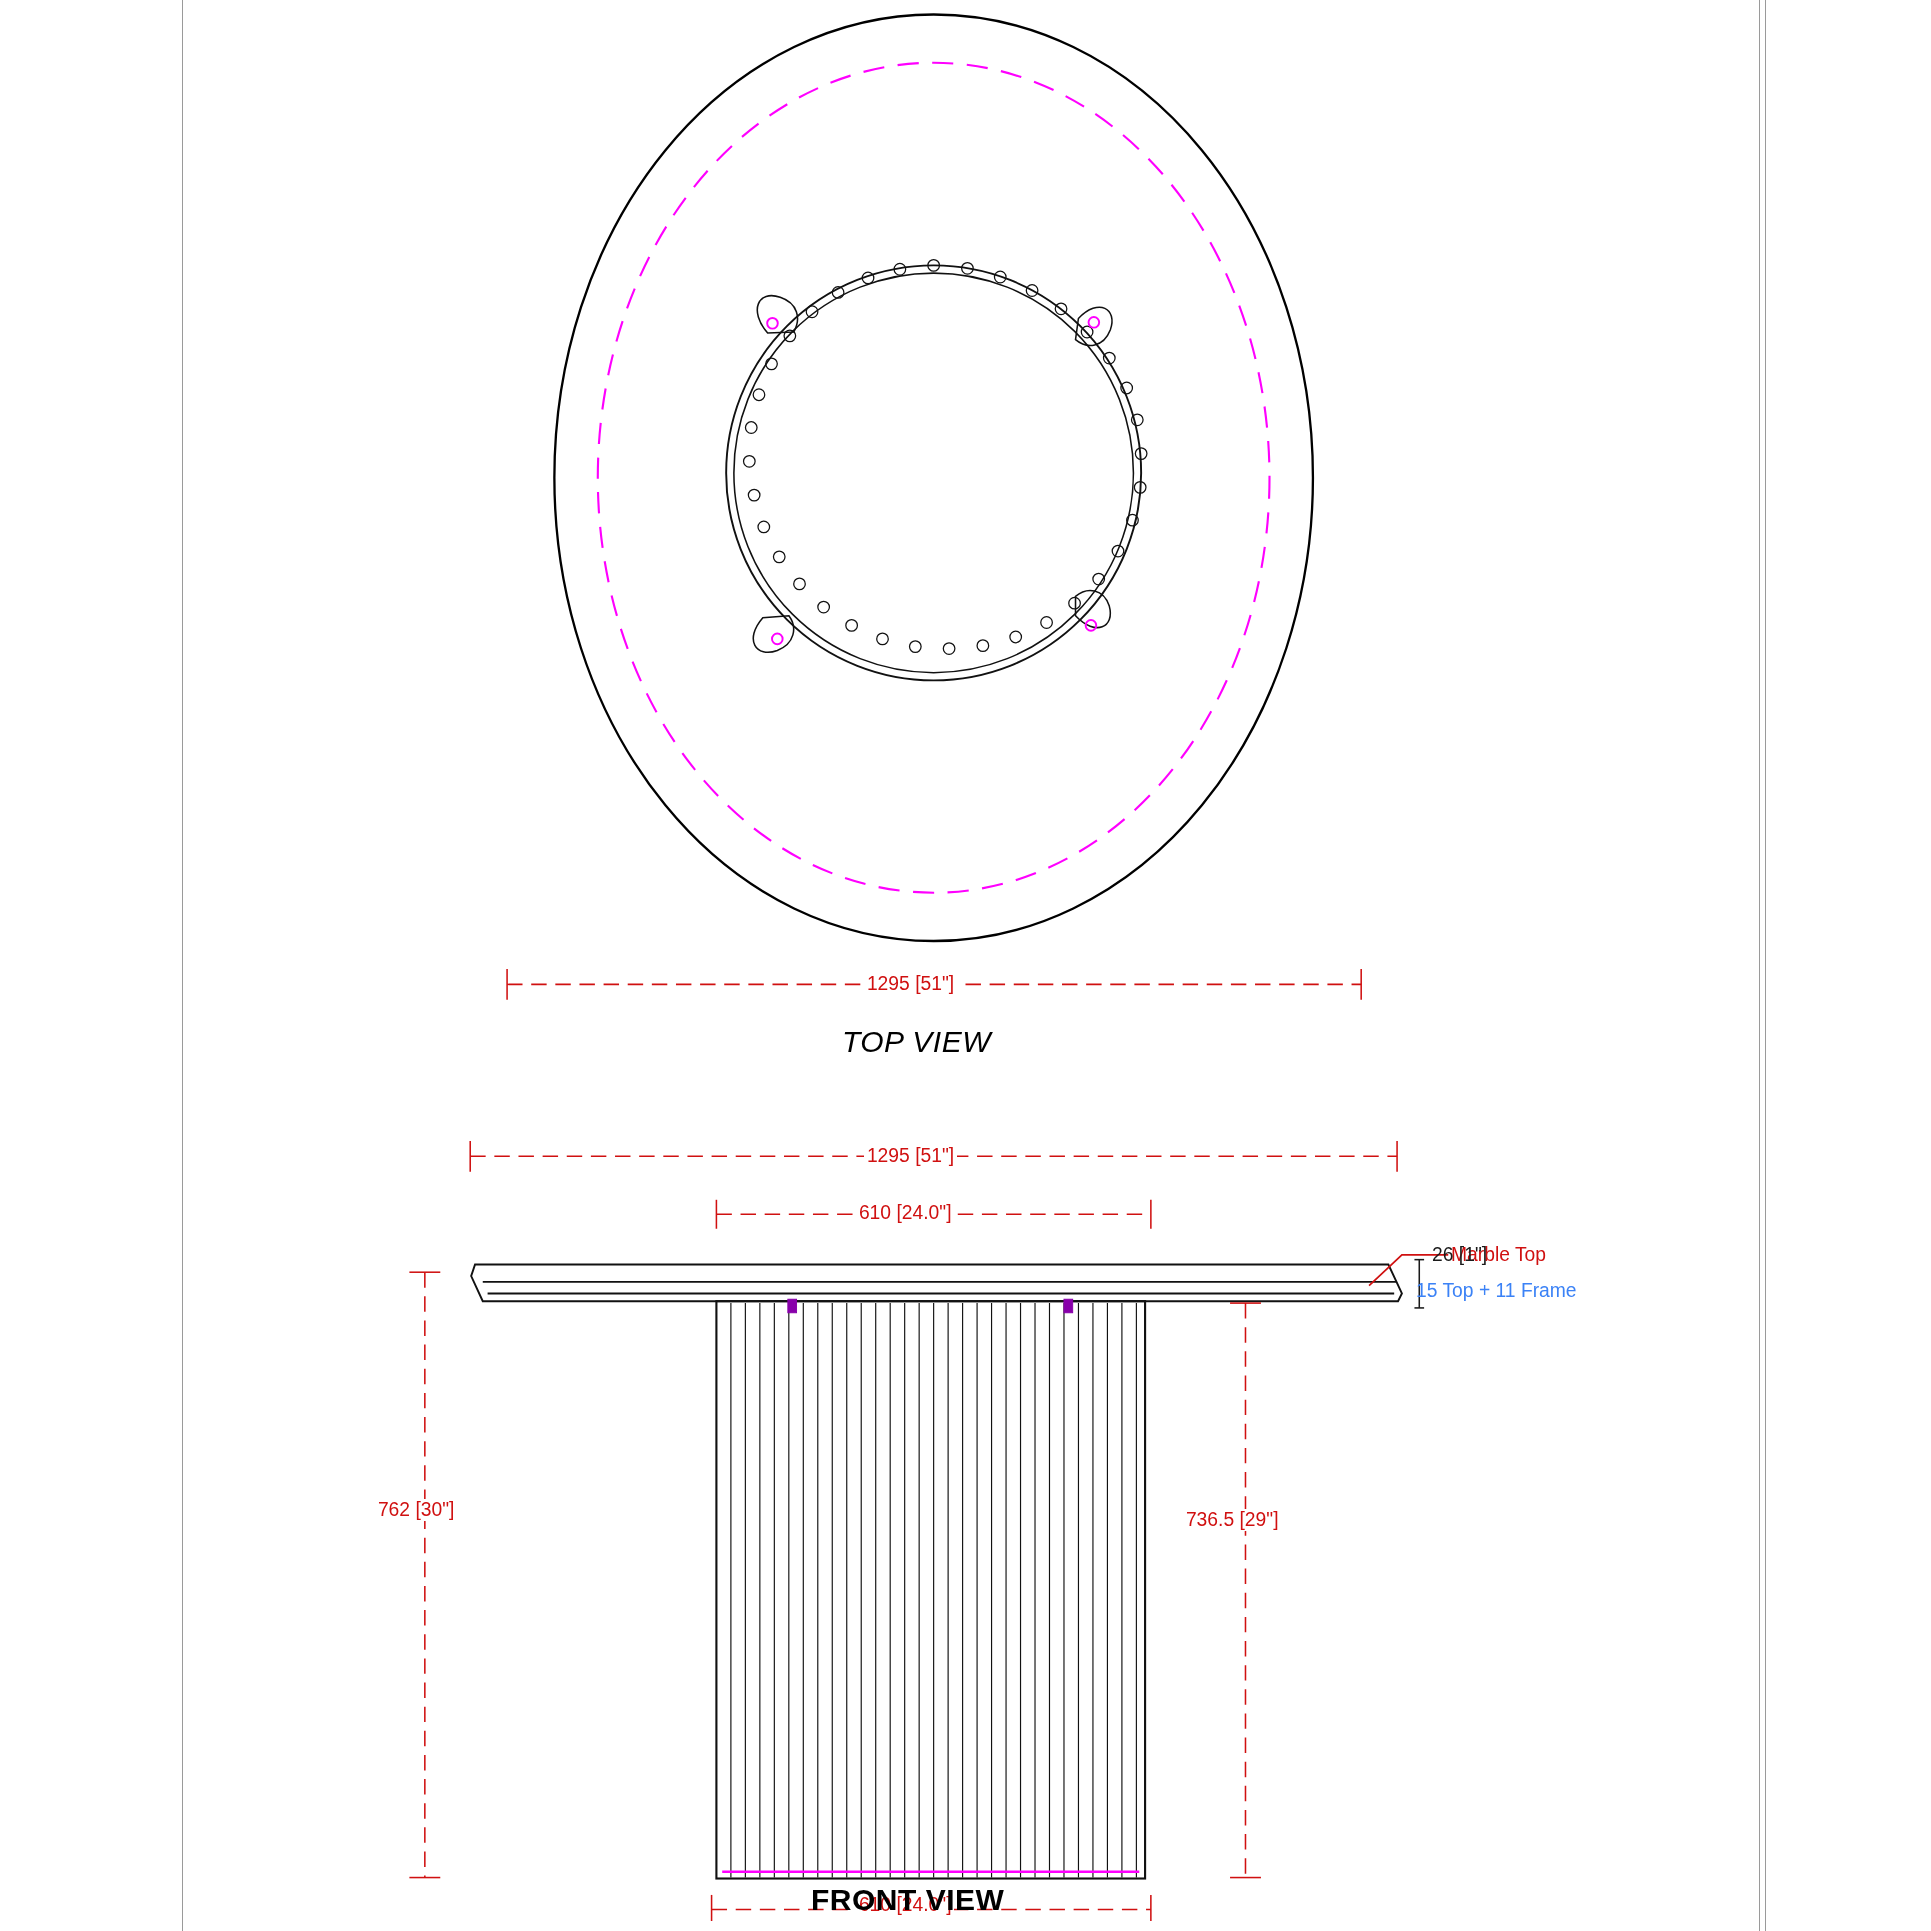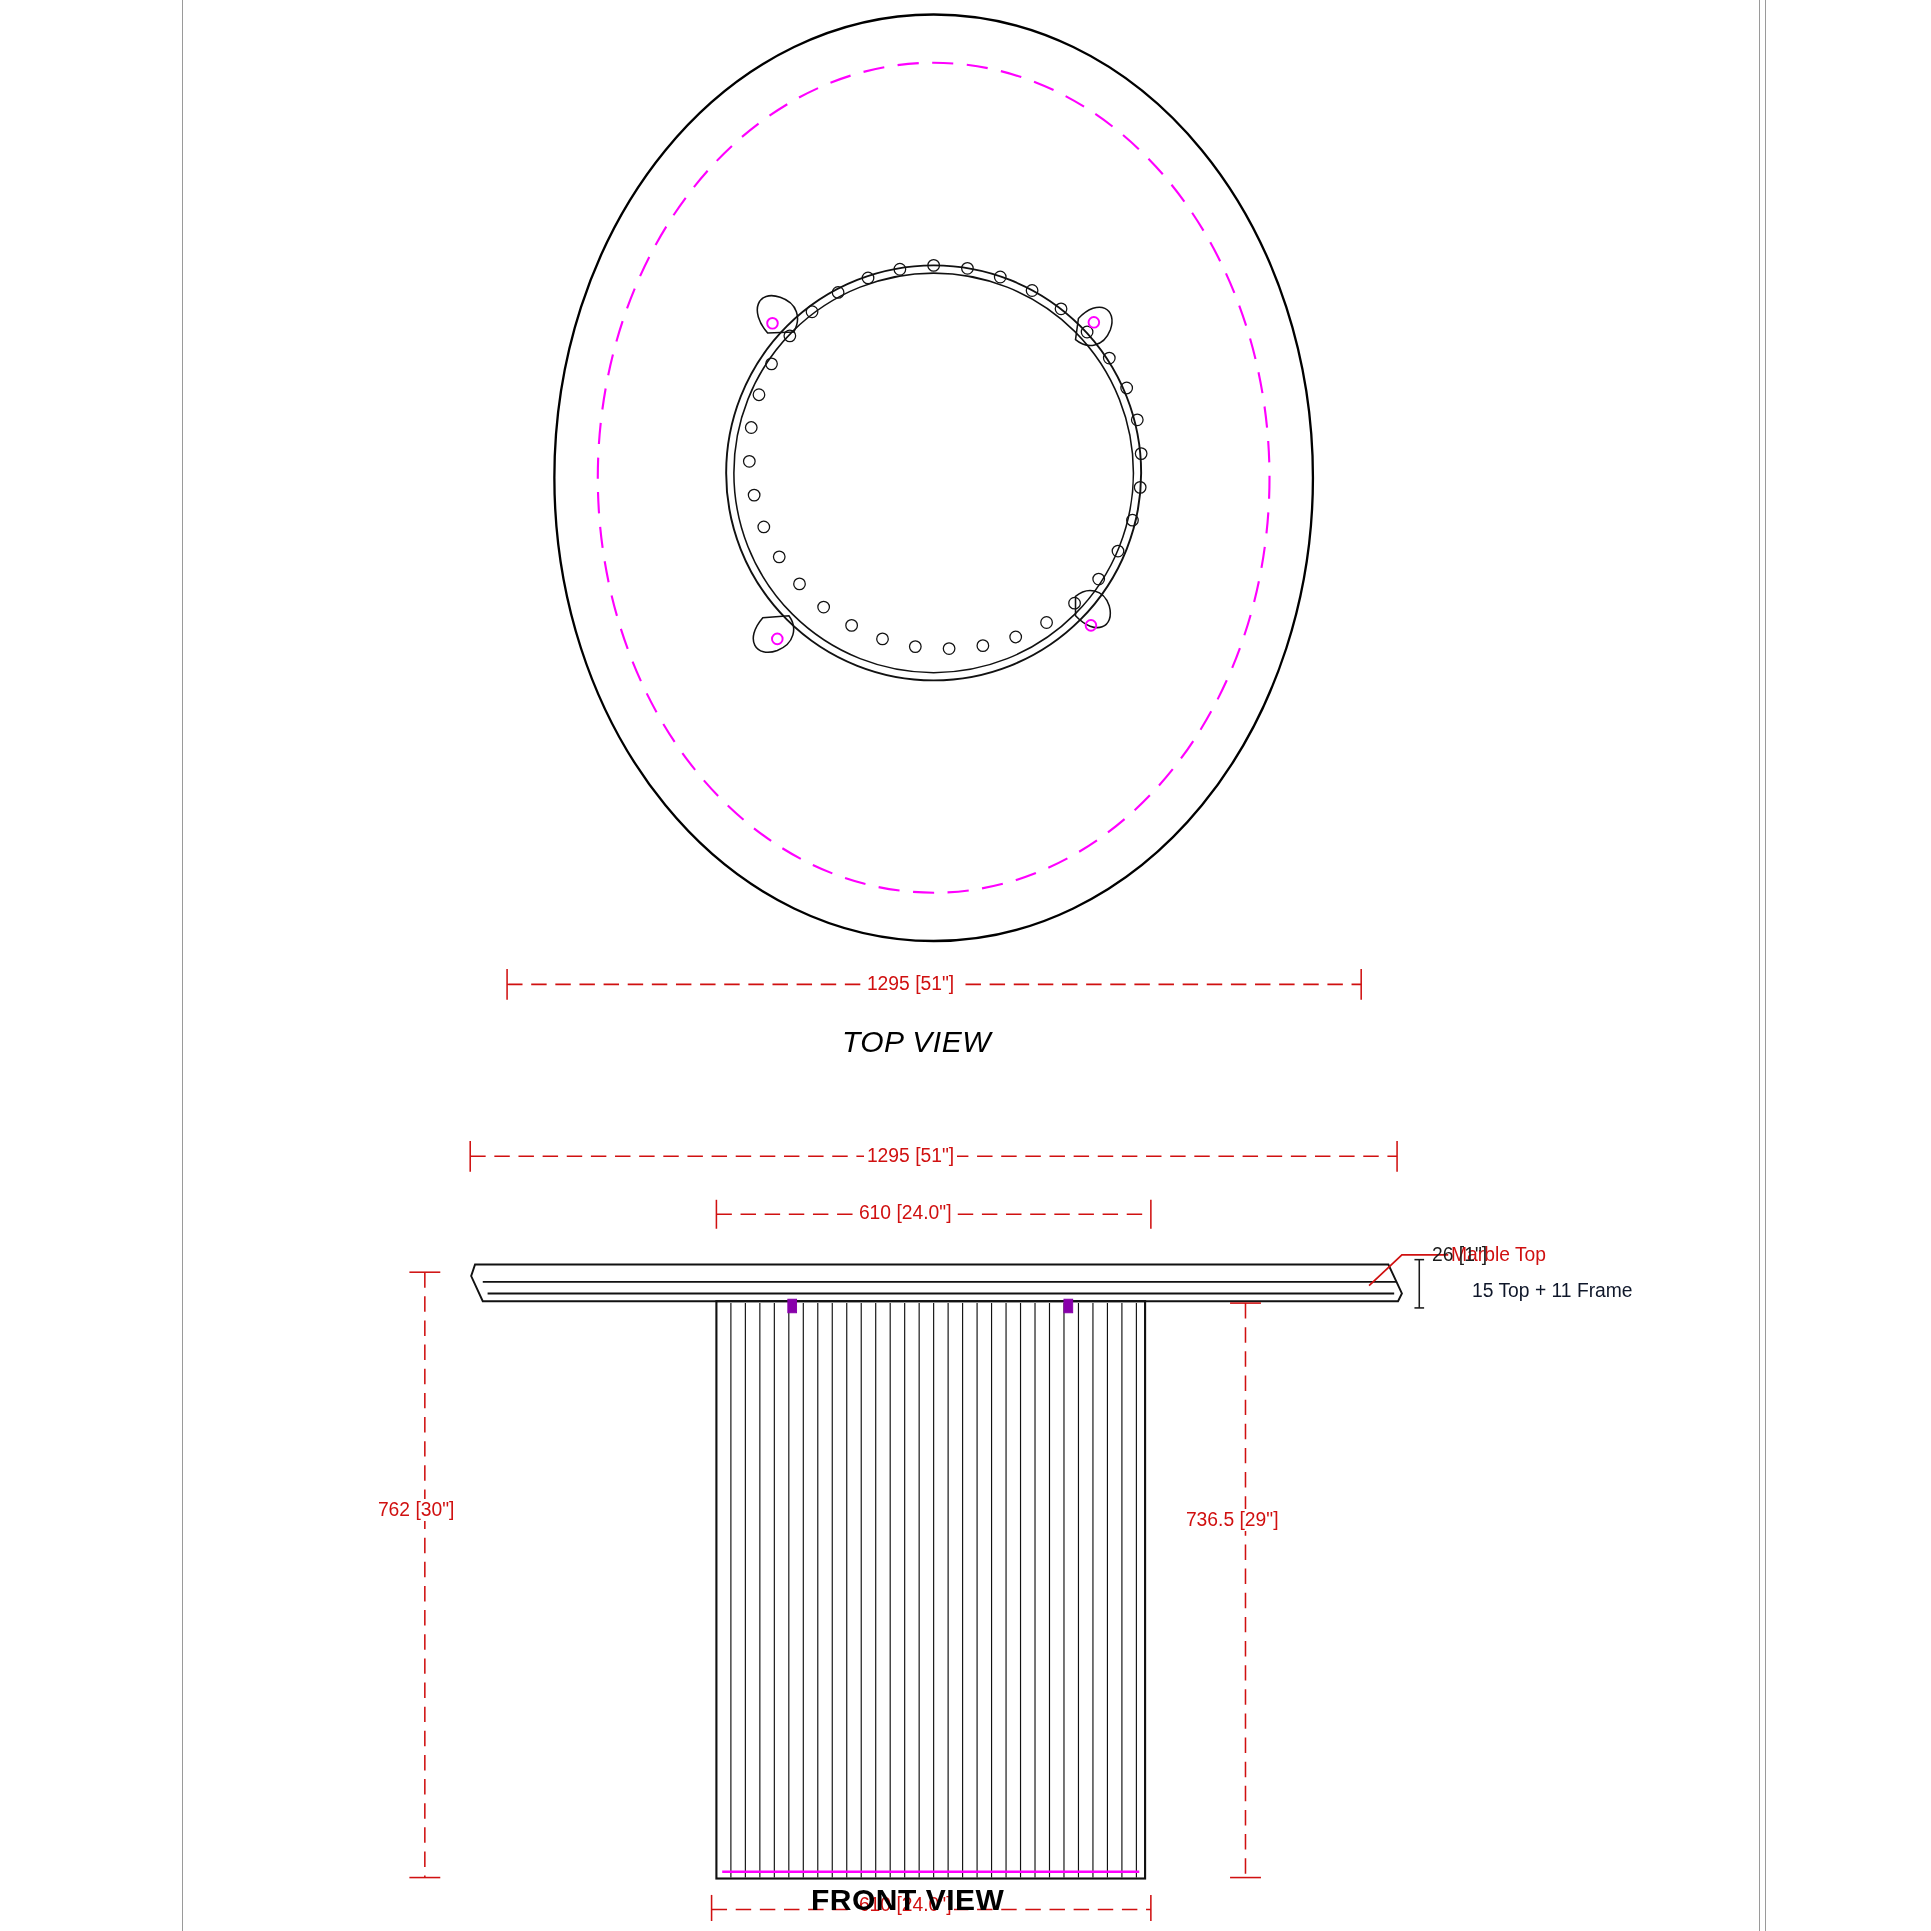--- a/index.html
+++ b/index.html
@@ -234,21 +234,21 @@
   </svg>
 
   <div class="dim-text" style="left: 864px; top: 1145px;">1295 [51"]</div>
 
   <div class="dim-text" style="left: 856px; top: 1202px;">610 [24.0"]</div>
 
   <div class="note-text" style="left: 1451px; top: 1244px;">Marble Top</div>
 
   <div class="note-text dark" style="left: 1432px; top: 1244px; color:#1a1a1a;">26 [1"]</div>
 
-  <div class="note-text dark" style="left: 1472px; top: 1280px; color:#0f172a;">15 Top + 11 Frame</div>
+  <div class="note-text dark" style="left: 1416px; top: 1280px; color:#3b82f6;">15 Top + 11 Frame</div>
 
   <div class="dim-text" style="left: 375px; top: 1499px;">762 [30"]</div>
 
   <div class="dim-text" style="left: 1183px; top: 1509px;">736.5 [29"]</div>
 
   <div class="dim-text" style="left: 856px; top: 1894px;">610 [24.0"]</div>
 
   <div class="view-title" style="left: 811px; top: 1883px; font-weight: bold;">FRONT VIEW</div>
 
 </div>

